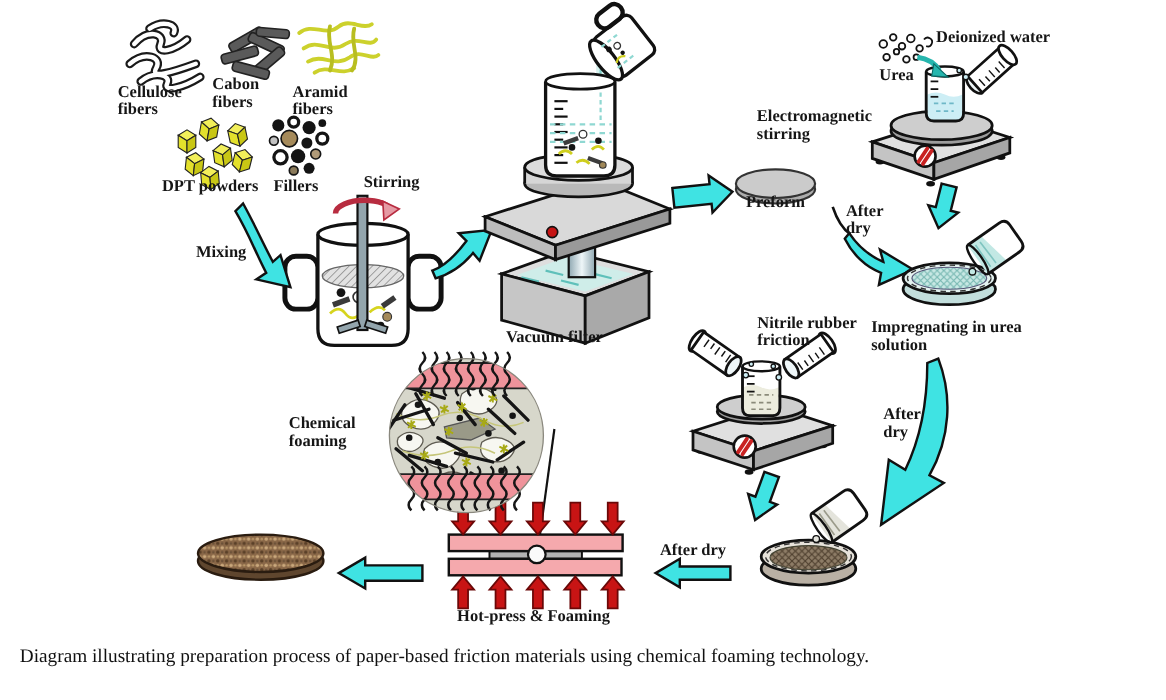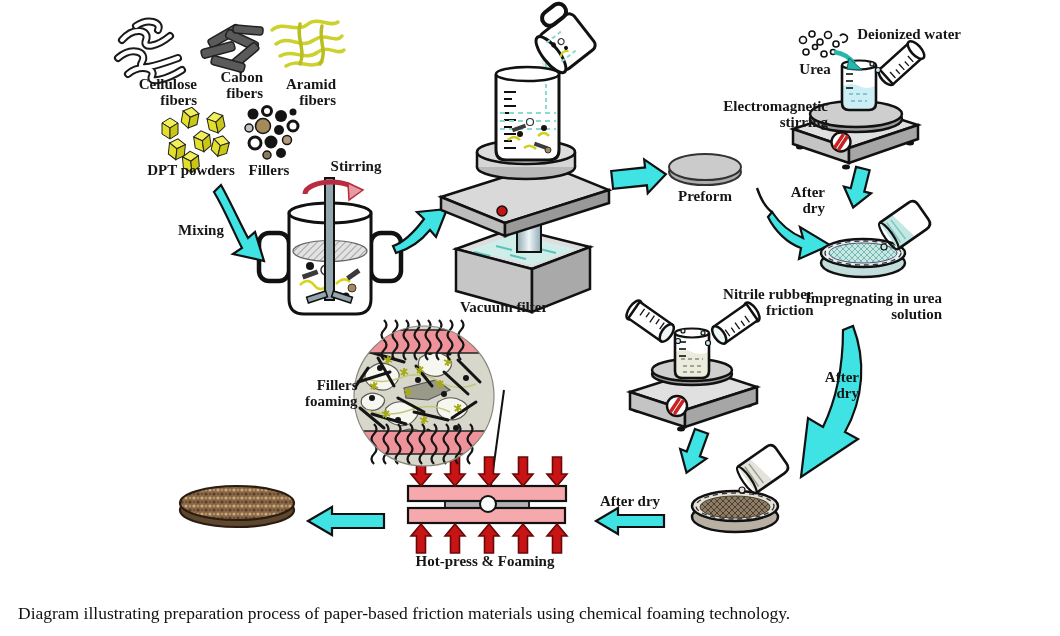--- a/index.html
+++ b/index.html
@@ -1,23 +1,23 @@
 <!DOCTYPE html>
 <html><head>
 <meta charset="utf-8">
 <style>
   html,body{margin:0;padding:0;background:#fff;}
   #stage{position:relative;width:1060px;height:636px;background:#fff;overflow:hidden;
          font-family:"Liberation Serif","DejaVu Serif",serif;}
   #diagram-svg{position:absolute;left:0;top:0;}
-  .lbl{position:absolute;transform:translateX(-50%);text-align:right;
+  .lbl{position:absolute;transform:translateX(-50%);text-align:left;
        font-weight:bold;font-size:15px;line-height:1.08;color:#161616;white-space:normal;}
   .nowrap{white-space:nowrap;}
   #caption{position:absolute;left:18px;top:586px;width:1034px;font-size:17.5px;
-           color:#111;text-align:left;font-weight:normal;margin-top:17px;}
+           color:#111;text-align:left;font-weight:normal;}
 </style>
 </head>
 <body>
 
 <div id="stage">
 
 <svg id="diagram-svg" width="1060" height="580" viewBox="0 0 1060 580">
   <defs>
     <pattern id="hatchG" width="5" height="5" patternUnits="userSpaceOnUse" patternTransform="rotate(45)">
       <rect width="5" height="5" fill="#e2e2e2"></rect>
@@ -544,27 +544,27 @@
 </svg>
 
 <div class="lbl" style="left:152px;top:76px;width:90px">Cellulose fibers</div>
 <div class="lbl" style="left:228px;top:69px;width:70px">Cabon fibers</div>
 <div class="lbl" style="left:301px;top:76px;width:70px">Aramid fibers</div>
 <div class="lbl nowrap" style="left:191px;top:162px">DPT powders</div>
 <div class="lbl nowrap" style="left:269px;top:162px">Fillers</div>
 <div class="lbl nowrap" style="left:356px;top:158px">Stirring</div>
 <div class="lbl nowrap" style="left:201px;top:222px">Mixing</div>
 <div class="lbl nowrap" style="left:504px;top:299px">Vacuum filter</div>
-<div class="lbl nowrap" style="left:705px;top:188px">Preform</div>
+<div class="lbl nowrap" style="left:705px;top:176px">Preform</div>
 <div class="lbl" style="left:758px;top:98px;width:140px">Electromagnetic stirring</div>
 <div class="lbl nowrap" style="left:815px;top:61px">Urea</div>
 <div class="lbl" style="left:906px;top:26px;width:110px">Deionized water</div>
 <div class="lbl" style="left:797px;top:184px;width:56px">After dry</div>
 <div class="lbl" style="left:867px;top:290px;width:150px">Impregnating in urea solution</div>
 <div class="lbl" style="left:831px;top:369px;width:56px">After dry</div>
 <div class="lbl" style="left:751px;top:286px;width:125px">Nitrile rubber friction</div>
 <div class="lbl nowrap" style="left:630px;top:493px">After dry</div>
 <div class="lbl nowrap" style="left:485px;top:553px">Hot-press &amp; Foaming</div>
-<div class="lbl" style="left:310px;top:377px;width:95px">Fillers foaming</div>
+<div class="lbl" style="left:310px;top:377px;width:95px">Chemical foaming</div>
 
 <div id="caption">Diagram illustrating preparation process of paper-based friction materials using chemical foaming technology.</div>
 
 </div>
 
 </body></html>

